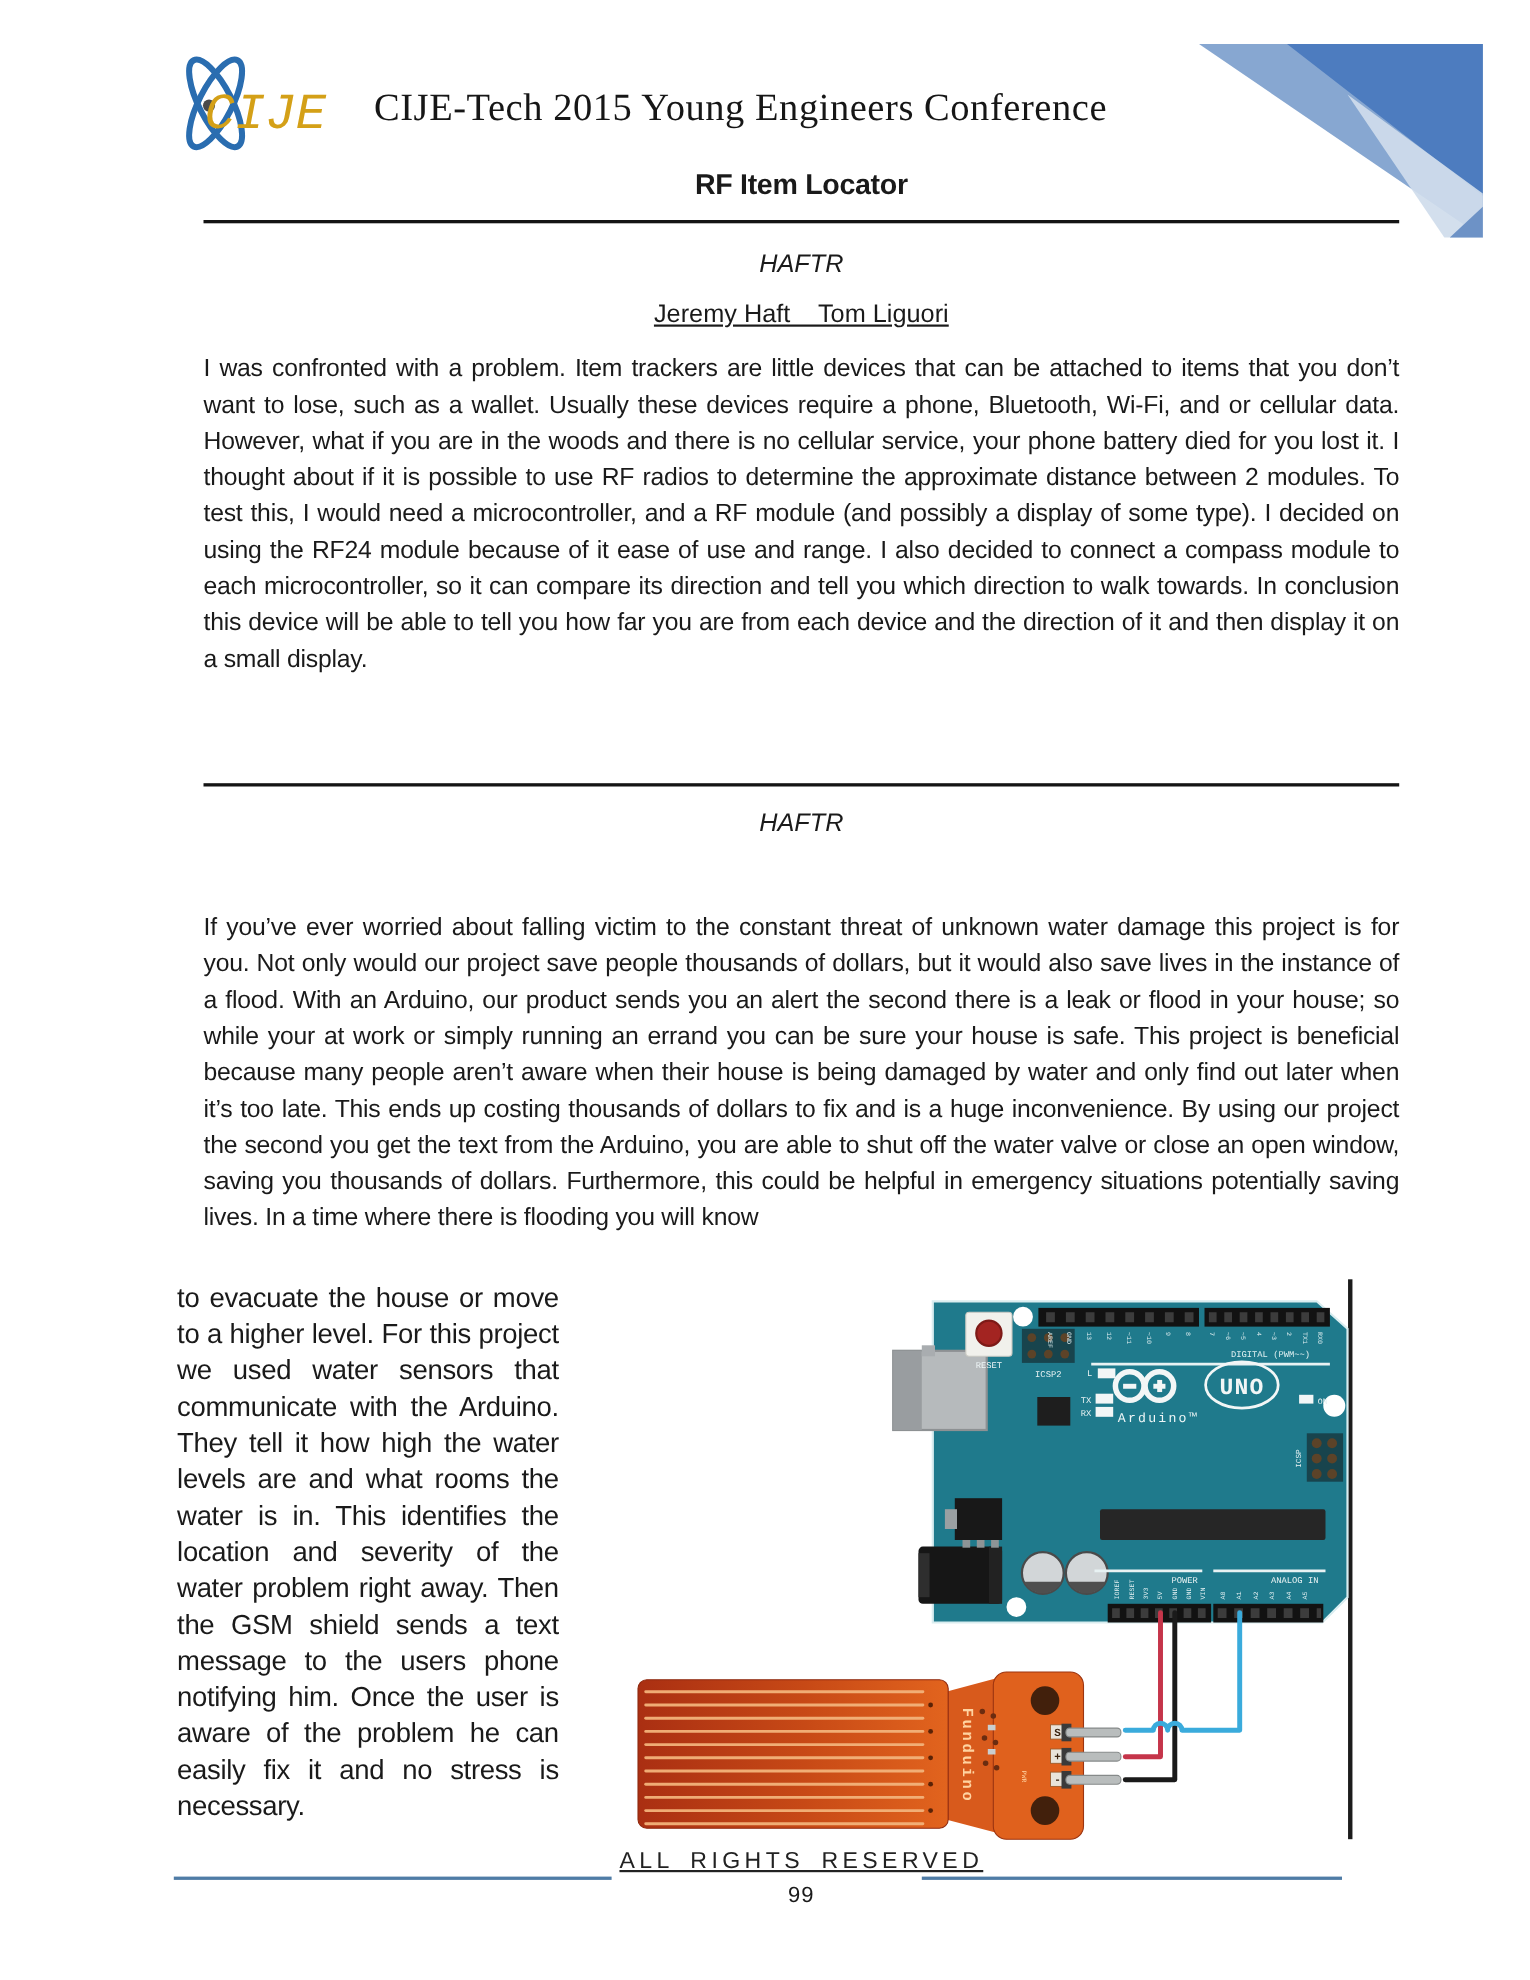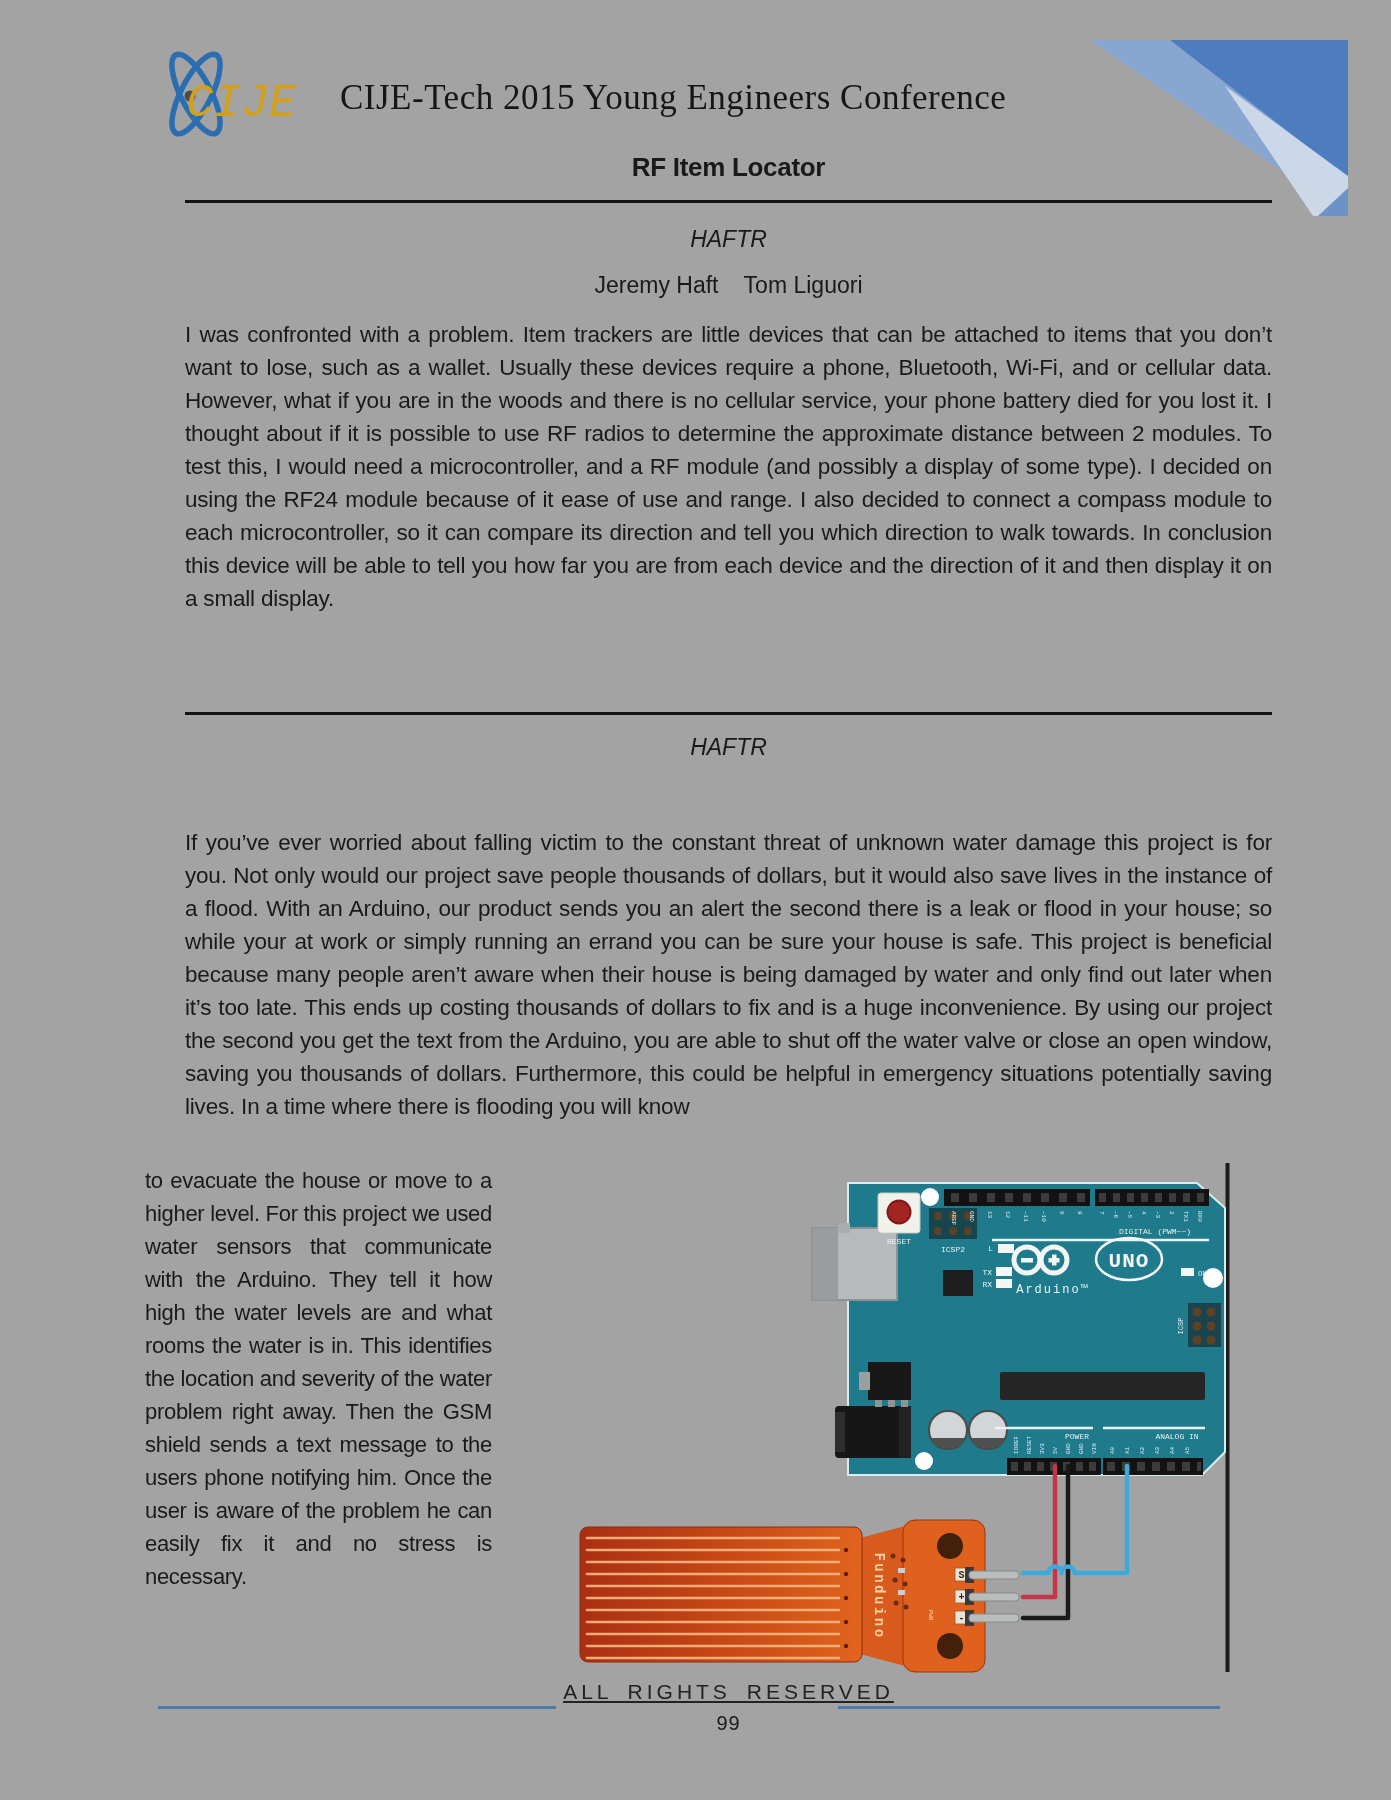--- a/index.html
+++ b/index.html
@@ -1,26 +1,26 @@
 <!DOCTYPE html>
 <html><head>
 <meta charset="utf-8">
 <style>
   html,body{margin:0;padding:0;background:#e9e9e9;}
-  .page{position:relative;width:1391px;height:1800px;background:#a3a3a3;margin:0 auto;
+  .page{position:relative;width:1391px;height:1800px;background:#ffffff;margin:0 auto;
         font-family:"Liberation Sans",sans-serif;color:#1a1a1a;overflow:hidden;}
   .abs{position:absolute;}
   .content{left:145px;width:1087px;margin-left:40px;}
   .center{text-align:center;}
   .rule{height:3px;background:#141414;}
   .sec-heading{font-size:26px;font-weight:bold;letter-spacing:-0.3px;}
   .school{font-size:23px;font-style:italic;}
-  .authors{font-size:23px;white-space:pre-wrap;}
+  .authors{font-size:23px;white-space:pre-wrap;text-decoration:underline;}
   .body-par{text-align:justify;font-size:22.5px;line-height:33px;letter-spacing:-0.2px;}
-  .wrap-col{left:145px;width:347px;text-align:justify;font-size:22px;line-height:33px;letter-spacing:-0.3px;}
+  .wrap-col{left:161px;width:347px;text-align:justify;font-size:25px;line-height:33px;letter-spacing:-0.3px;}
   .doc-title{font-family:"Liberation Serif",serif;font-size:35px;letter-spacing:0.5px;color:#161616;}
   .footer-rights{font-size:21px;letter-spacing:4px;word-spacing:6px;color:#222;text-decoration:underline;}
   .footer-line{height:3px;background:#4f7ca6;}
   .page-num{font-size:20px;letter-spacing:1px;}
   svg text{font-family:"Liberation Mono","DejaVu Sans Mono",monospace;}
 </style>
 </head>
 <body>
 
 <div class="page">

